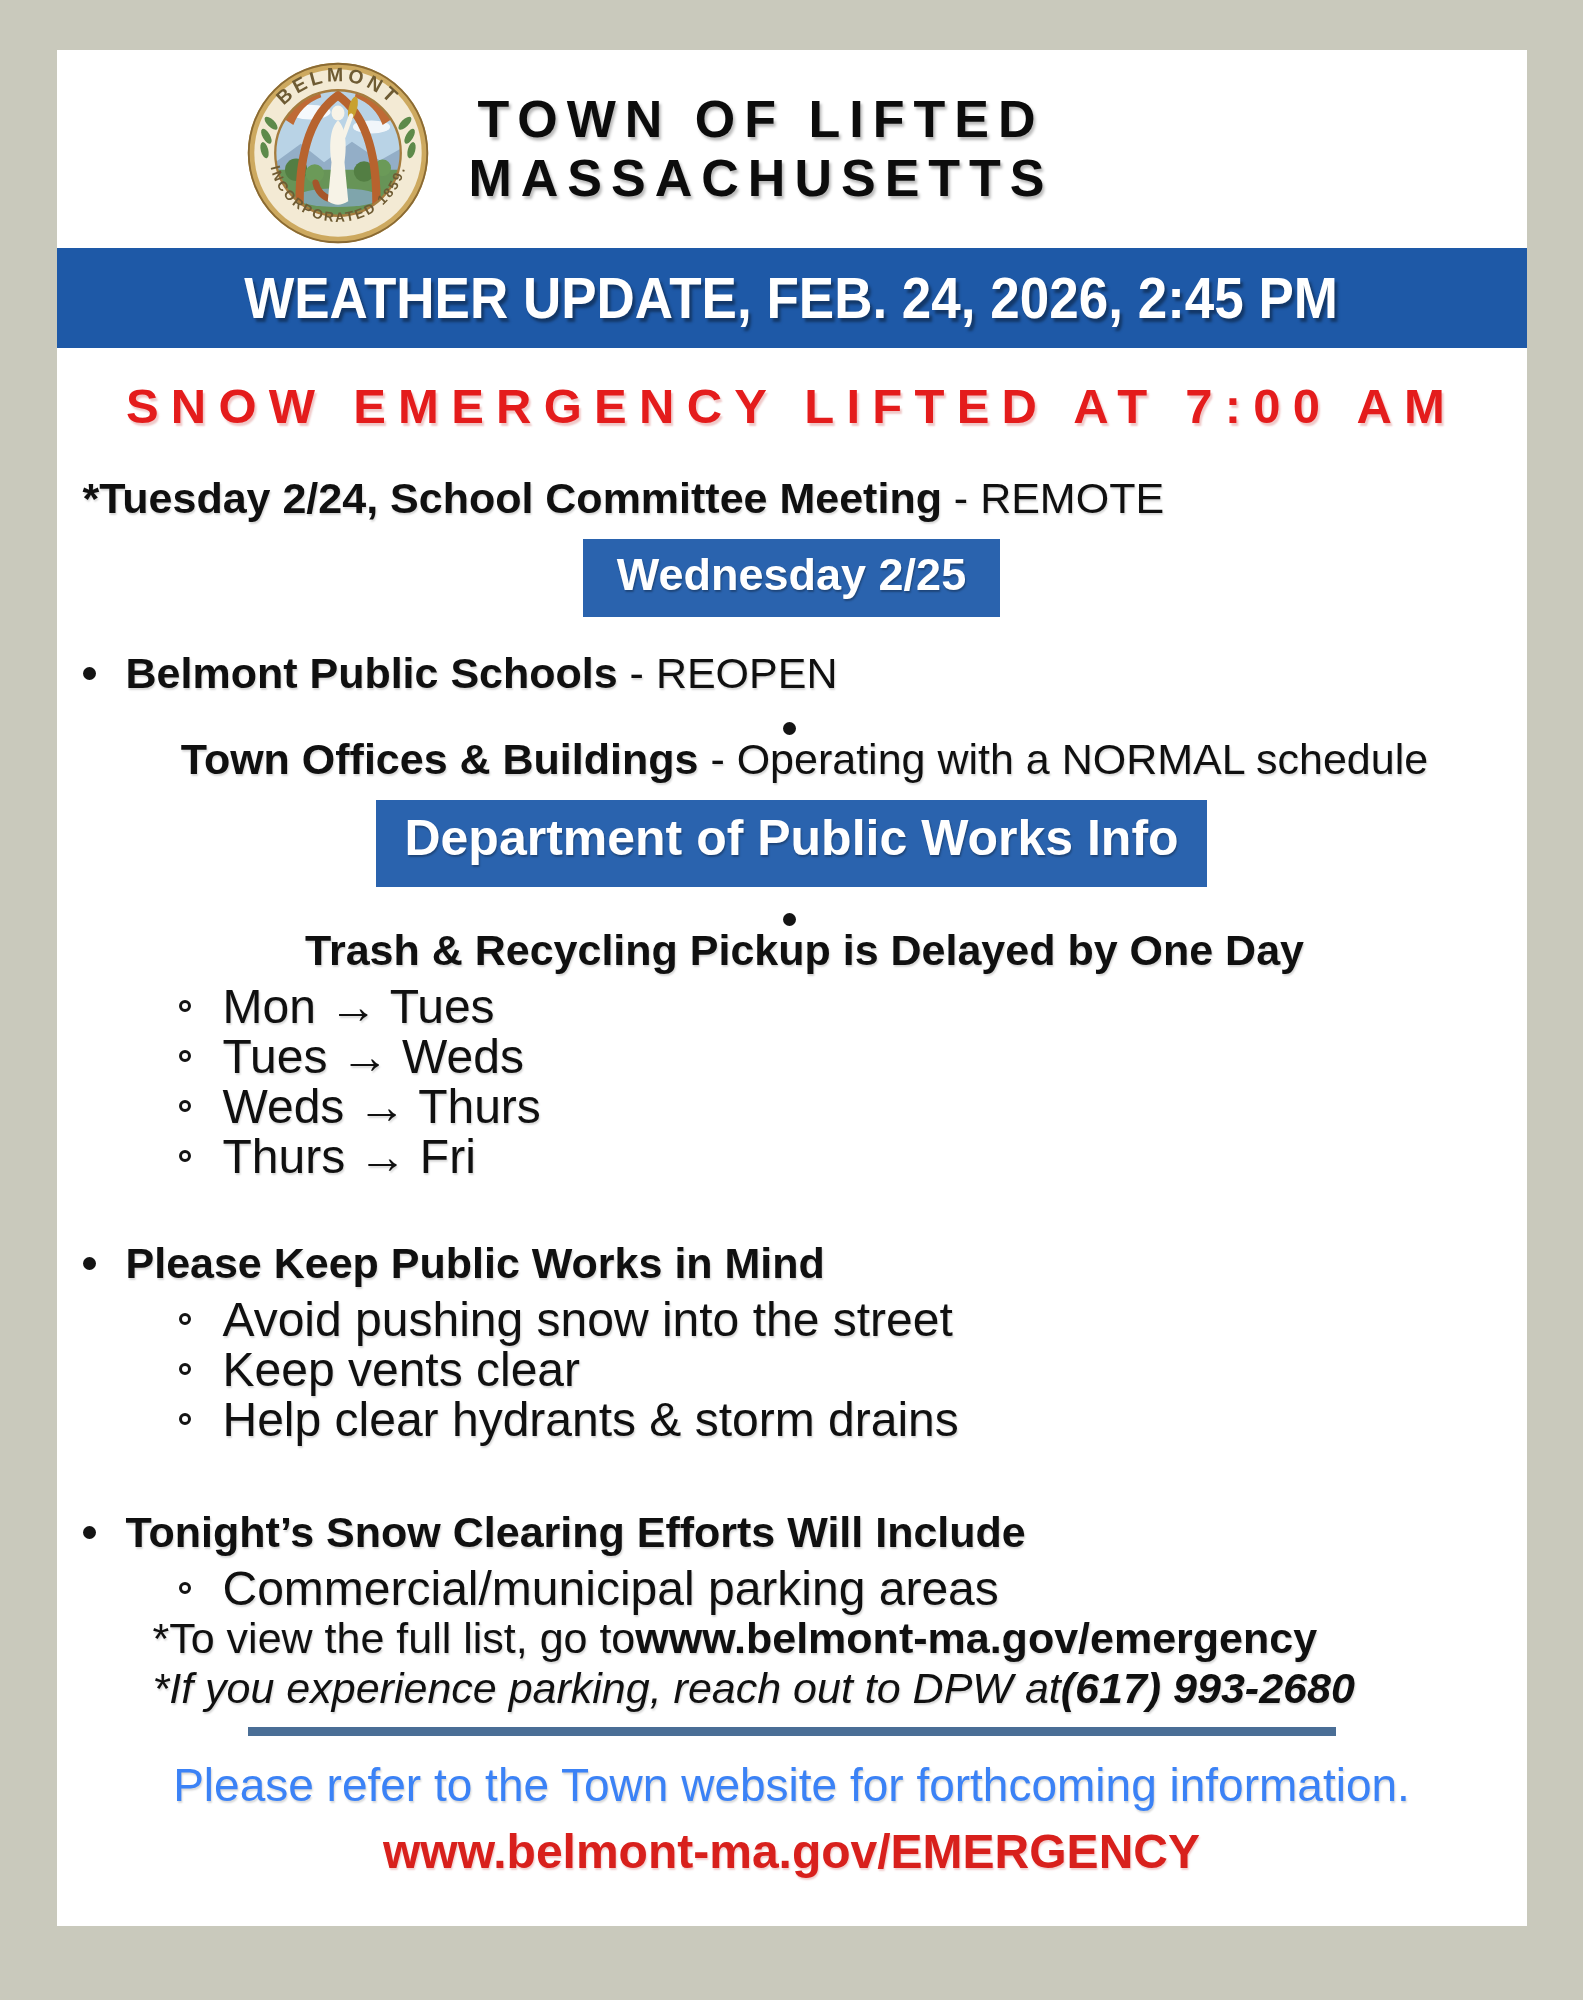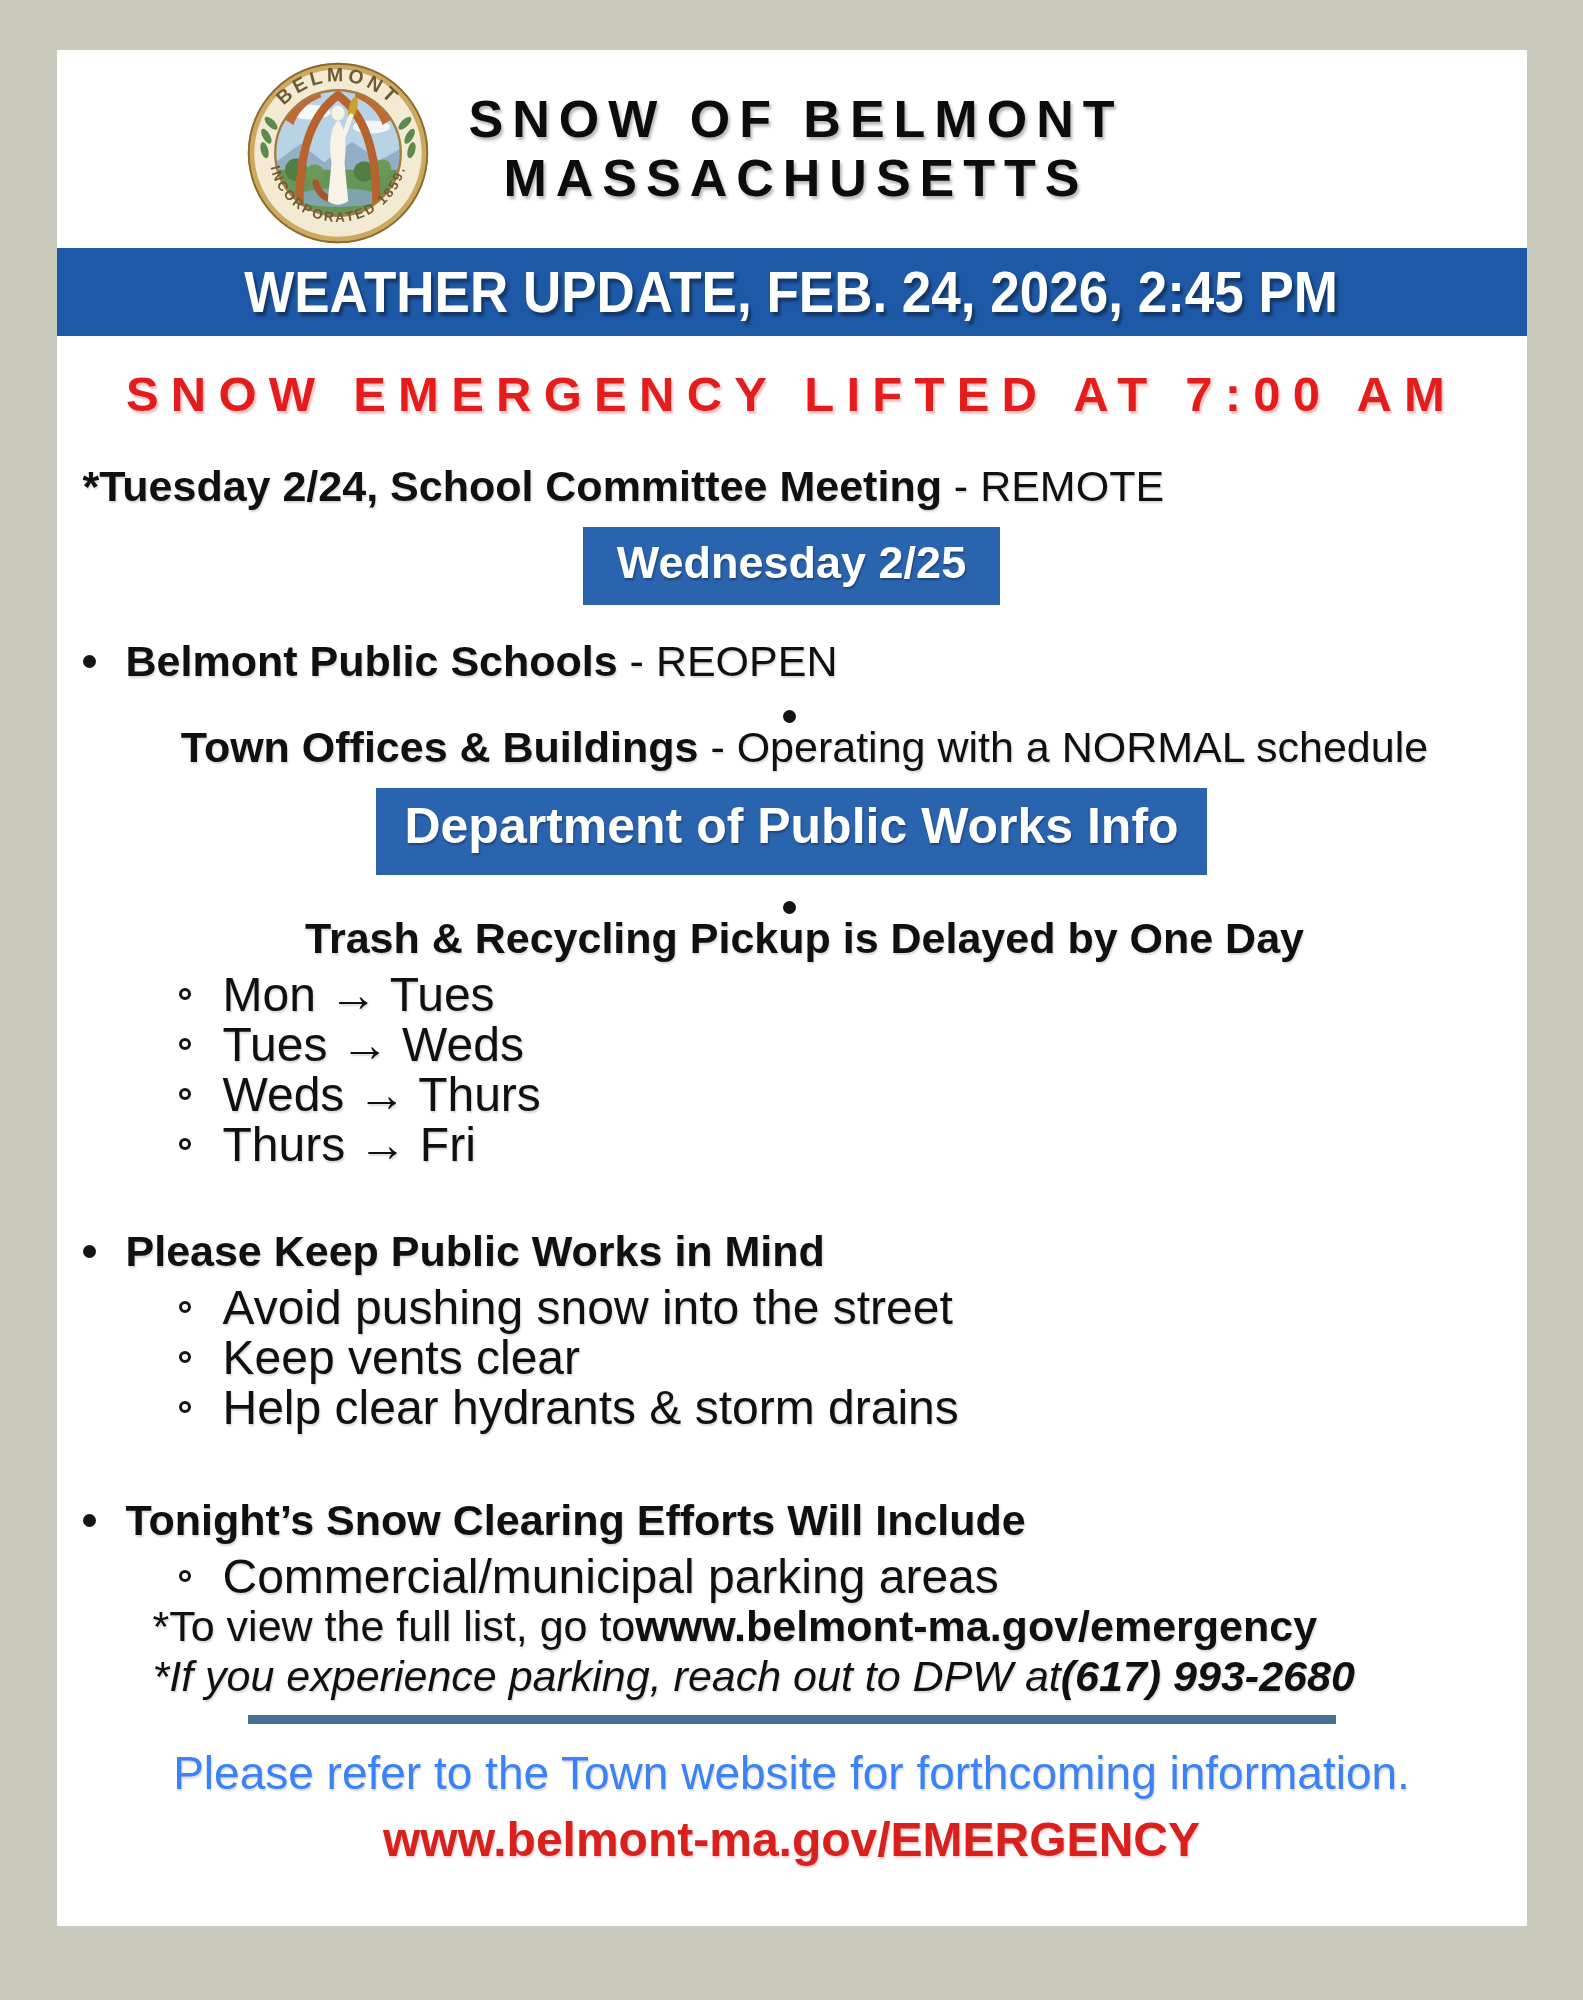--- a/index.html
+++ b/index.html
@@ -22,21 +22,21 @@
   .header { height: 198px; display: flex; align-items: center; padding-left: 188px; gap: 38px; }
   .seal { width: 186px; height: 186px; flex: none; margin-top: 8px; }
   .title {
     text-align: center; font-weight: bold; font-size: 52px; line-height: 1.14;
     letter-spacing: 9px; color: #0c0c0c;
     text-shadow: 2px 3px 3px rgba(0,0,0,0.28);
     white-space: nowrap;
   }
 
   
-  .banner { height: 88px; background: #1e59a7; display: flex; align-items: center; justify-content: center; }
+  .banner { height: 100px; background: #1e59a7; display: flex; align-items: center; justify-content: center; }
   .banner-text {
     color: #ffffff; font-size: 57px; font-weight: bold; white-space: nowrap;
     text-shadow: 3px 4px 3px rgba(0,0,0,0.38);
     display: inline-block; transform: scaleX(0.93); transform-origin: center;
   }
 
   
   .alert {
     margin-top: 30px; text-align: center;
     font-size: 49px; font-weight: bold; letter-spacing: 0.25em;
@@ -127,21 +127,21 @@
       <path id="sealTop" d="M 23 100 A 77 77 0 0 1 177 100" fill="none"></path>
       <path id="sealBot" d="M 26 100 A 74 74 0 0 0 174 100" fill="none"></path>
       <text font-size="21" font-weight="bold" letter-spacing="4" fill="#6e5b33">
         <textPath href="#sealTop" startOffset="50%" text-anchor="middle">BELMONT</textPath>
       </text>
       <text font-size="14.5" font-weight="bold" letter-spacing="2.5" fill="#6e5b33">
         <textPath href="#sealBot" startOffset="50%" text-anchor="middle">INCORPORATED 1859.</textPath>
       </text>
     </svg>
     <div class="title">
-      <div>SNOW OF BELMONT</div>
+      <div>TOWN OF LIFTED</div>
       <div>MASSACHUSETTS</div>
     </div>
   </div>
 
   <div class="banner">
     <span class="banner-text">WEATHER UPDATE, FEB. 24, 2026, 2:45 PM</span>
   </div>
 
   <div class="alert">SNOW EMERGENCY LIFTED AT 7:00 AM</div>
 

